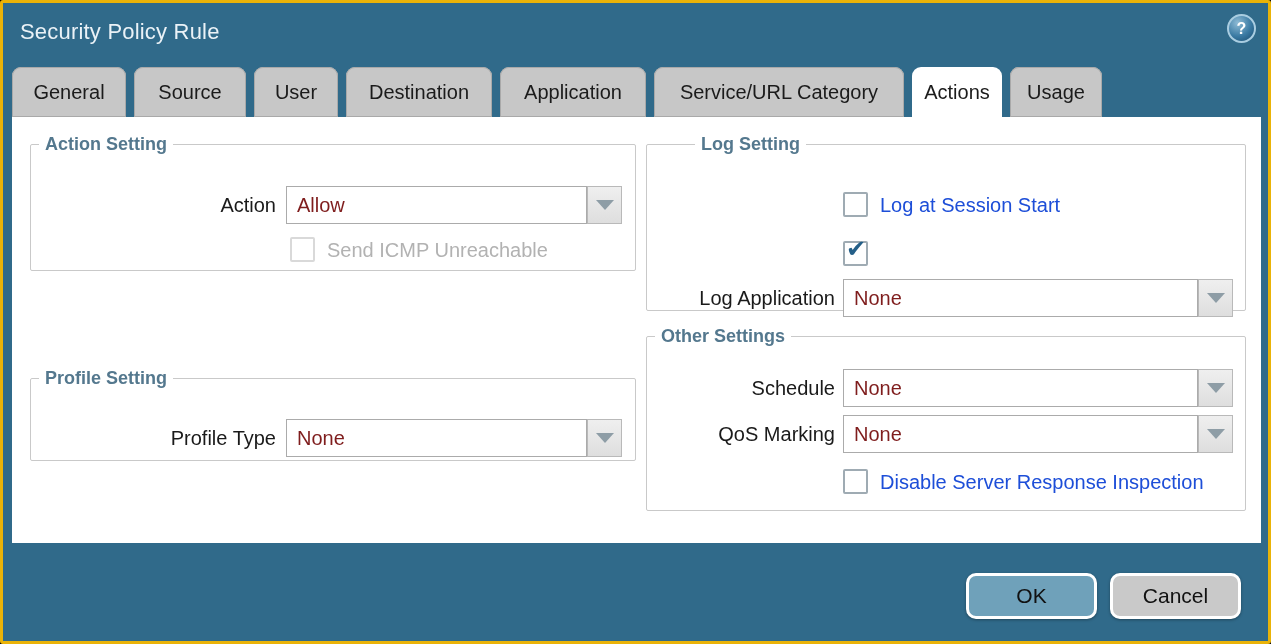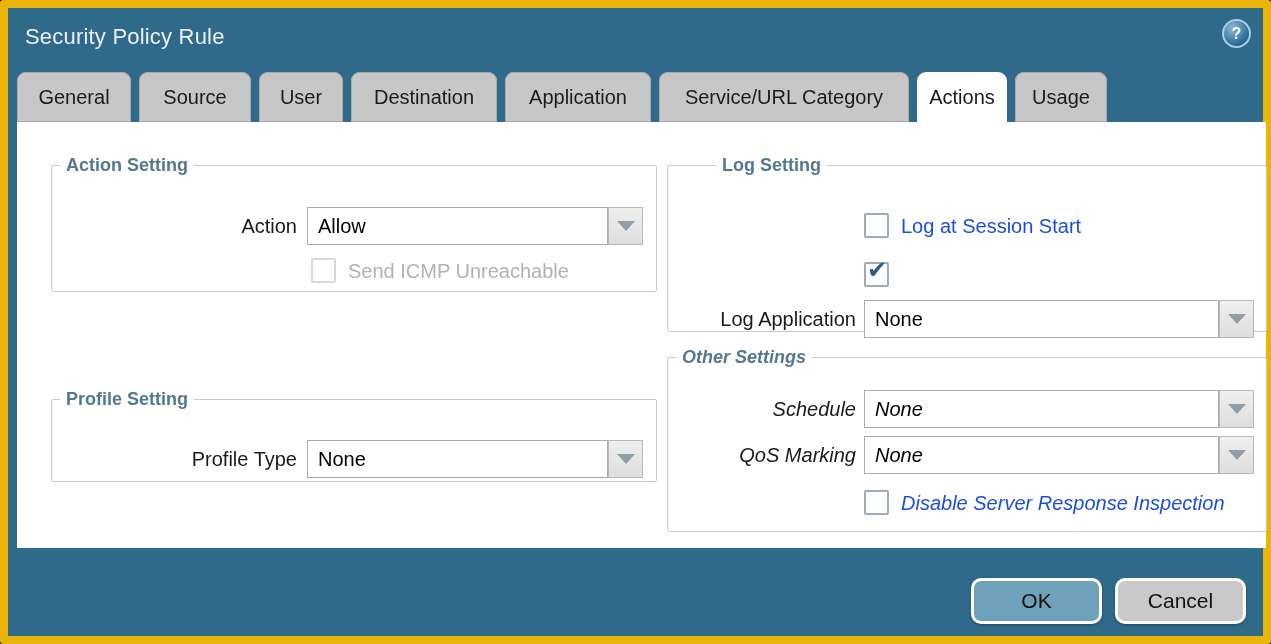--- a/index.html
+++ b/index.html
@@ -6,21 +6,21 @@
   html,body { margin:0; padding:0; }
   body {
     width:1271px; height:644px; position:relative;
     background:#000;
     font-family:"Liberation Sans", sans-serif;
     overflow:hidden;
   }
   .dialog {
     position:absolute; inset:0;
     background:#306A8A;
-    border:8px solid #eab308;
+    border:3px solid #eab308;
     border-radius:3px;
   }
   .title {
     position:absolute; left:17px; top:16px;
     font-size:22px; color:#EAF2F7; letter-spacing:.2px;
   }
   .help {
     position:absolute; right:12px; top:11px;
     width:29px; height:29px; border-radius:50%;
     background: radial-gradient(circle at 35% 28%, #8FBCD6 0%, #3A7AA3 55%, #17496C 100%);
@@ -41,42 +41,42 @@
     display:flex; align-items:center; justify-content:center;
     cursor:pointer; white-space:nowrap;
   }
   .tab.active { background:#FFFFFF; box-shadow:none; }
   .content {
     position:absolute; left:9px; top:114px;
     width:1249px; height:426px;
     background:#FFFFFF;
   }
   fieldset {
-    position:absolute; margin:16px; padding:0;
+    position:absolute; margin:0; padding:0;
     border:1px solid #C9C9C9; border-radius:2px;
   }
   legend {
     font-size:18px; font-weight:bold; color:#54788E;
     margin-left:8px; padding:0 6px; line-height:1;
   }
   #fs-action  { left:18px;  top:18px;  width:606px; height:136px; }
   #fs-profile { left:18px;  top:252px; width:606px; height:92px;  }
   #fs-log     { left:634px; top:18px;  width:600px; height:176px;padding-left:40px; }
-  #fs-other   { left:634px; top:210px; width:600px; height:184px;font-style:italic; }
+  #fs-other   { left:634px; top:210px; width:600px; height:184px; }
 
   .flabel {
     position:absolute; height:38px;
     display:flex; align-items:center; justify-content:flex-end;
     font-size:20px; color:#1a1a1a;
   }
   .combo {
     position:absolute; height:38px; background:#fff;
     border:1px solid #ABABAB;
     display:flex; align-items:center;
-    padding-left:10px; font-size:20px; color:#000000;
+    padding-left:10px; font-size:20px; color:#7f1d1d;
     cursor:pointer;
   }
   .combo-btn {
     position:absolute; width:35px; height:38px;
     background:linear-gradient(#EFEFEF,#DEDEDE);
     border:1px solid #B9B9B9;
     display:flex; align-items:center; justify-content:center;
     cursor:pointer;
   }
   .arrow {

